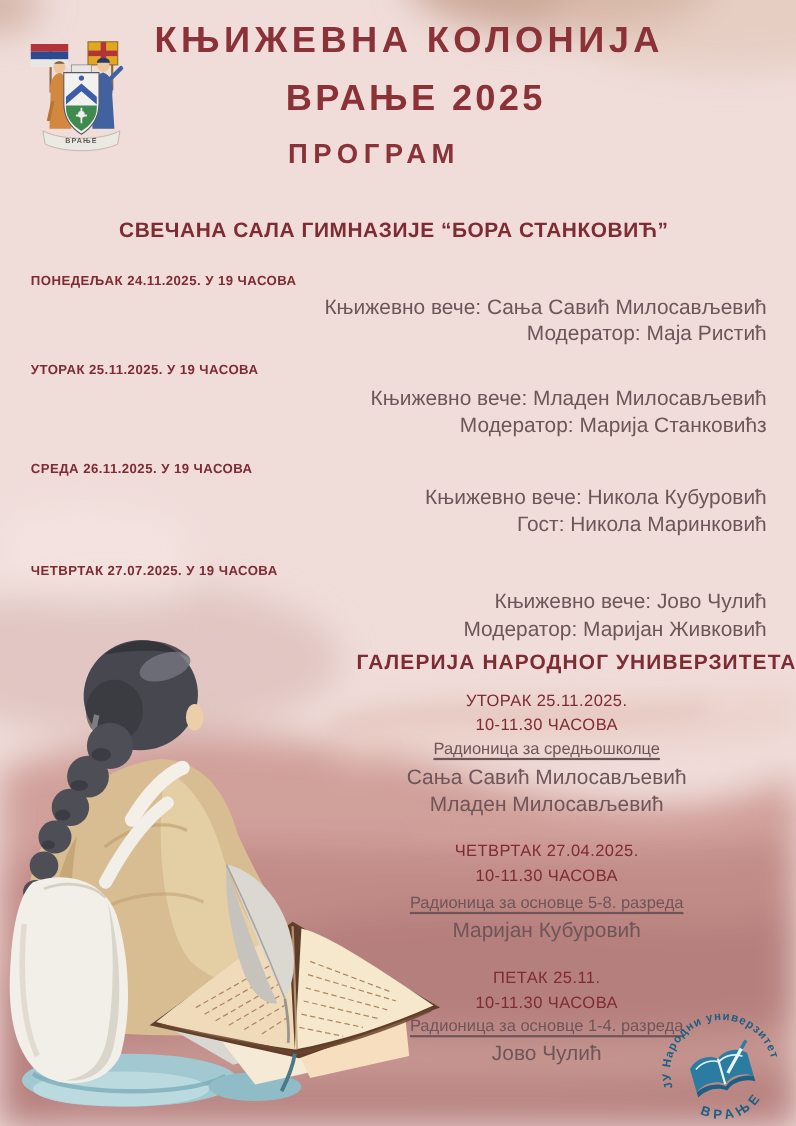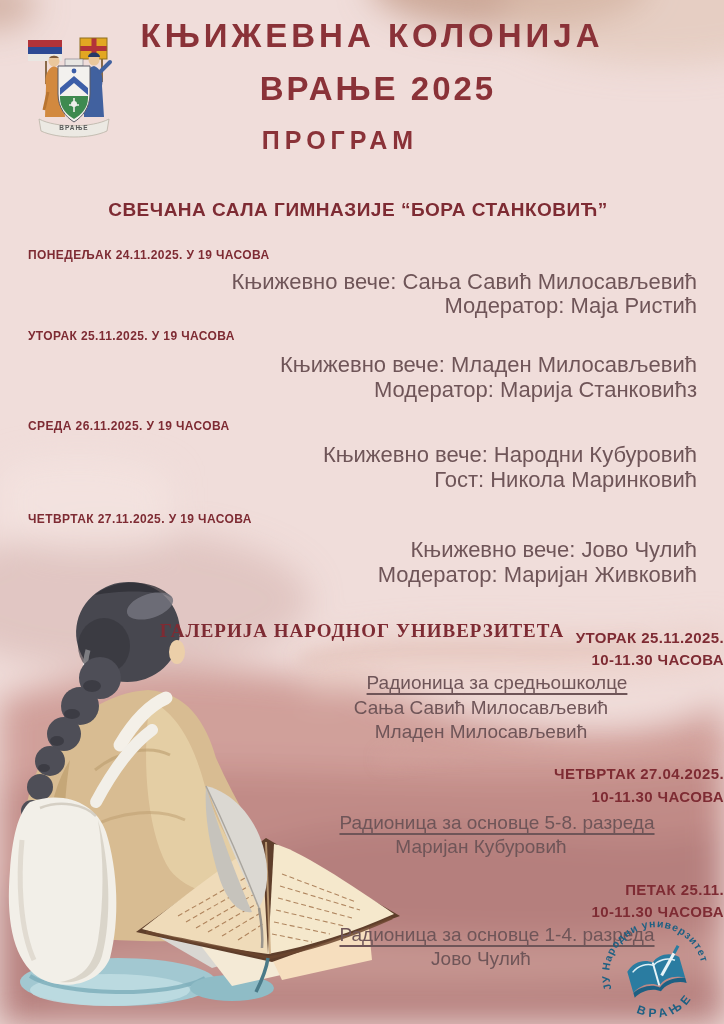--- a/index.html
+++ b/index.html
@@ -15,31 +15,31 @@
       font-size:33px;font-weight:bold;letter-spacing:4px;color:#8a3238;}
   .t2{top:70px;left:16px;width:724px;text-align:center;
       font-size:33px;font-weight:bold;letter-spacing:3px;color:#8a3238;}
   .t3{top:126px;left:-22px;width:724px;text-align:center;
       font-size:25px;font-weight:bold;letter-spacing:5px;color:#8a3238;}
   
   .venue-h{top:199px;left:-4px;width:724px;text-align:center;
       font-size:19px;font-weight:bold;letter-spacing:.5px;color:#7e2b33;}
   .day{left:28px;font-size:12px;font-weight:bold;letter-spacing:.4px;
       color:#7e2b33;line-height:1;}
-  .evline{right:27px;text-align:right;font-size:22px;line-height:1.2;
+  .evline{right:27px;text-align:right;font-size:19px;line-height:1.2;
       color:#6f5558;}
   
-  .gal-h{top:620px;left:138px;width:724px;text-align:center;
-      font-size:19px;font-weight:bold;letter-spacing:1px;color:#7e2b33;font-family:Liberation Serif, serif;}
-  .gday,.gtime{left:270px;width:454px;text-align:right;
-      font-size:15px;font-weight:bold;letter-spacing:.4px;color:#7e2b33;line-height:1;}
-  .gtitle{left:270px;width:454px;text-align:center;font-size:19px;line-height:1.2;
+  .gal-h{top:592px;left:138px;width:724px;text-align:right;
+      font-size:19px;font-weight:bold;letter-spacing:1px;color:#7e2b33;}
+  .gday,.gtime{left:270px;width:454px;text-align:center;
+      font-size:15px;font-weight:normal;letter-spacing:.4px;color:#7e2b33;line-height:1;}
+  .gtitle{left:270px;width:454px;text-align:center;font-size:15px;line-height:1.2;
       color:#6f5558;text-decoration:underline;text-underline-offset:4px;
       text-decoration-thickness:1.5px;}
-  .gname{left:254px;width:454px;text-align:center;font-size:19px;line-height:1.2;
+  .gname{left:270px;width:454px;text-align:center;font-size:19px;line-height:1.2;
       color:#6f5558;}
   .coa{position:absolute;left:24px;top:32px;z-index:3;}
   .girl{position:absolute;left:0;top:540px;z-index:1;}
   .logo{position:absolute;left:594px;top:912px;z-index:3;
       transform:rotate(-16deg);}
 </style>
 </head>
 <body>
 
 <div class="poster">
@@ -121,24 +121,24 @@
 
   <div class="layer day" style="top:249px">ПОНЕДЕЉАК 24.11.2025. У 19 ЧАСОВА</div>
   <div class="layer evline" style="top:269px">Књижевно вече: Сања Савић Милосављевић</div>
   <div class="layer evline" style="top:293px">Модератор: Маја Ристић</div>
 
   <div class="layer day" style="top:330px">УТОРАК 25.11.2025. У 19 ЧАСОВА</div>
   <div class="layer evline" style="top:377px">Модератор: Марија Станковићз</div>
   <div class="layer evline" style="top:352px">Књижевно вече: Младен Милосављевић</div>
 
   <div class="layer day" style="top:420px">СРЕДА 26.11.2025. У 19 ЧАСОВА</div>
-  <div class="layer evline" style="top:442px">Књижевно вече: Народни Кубуровић</div>
+  <div class="layer evline" style="top:442px">Књижевно вече: Никола Кубуровић</div>
   <div class="layer evline" style="top:467px">Гост: Никола Маринковић</div>
 
-  <div class="layer day" style="top:513px">ЧЕТВРТАК 27.11.2025. У 19 ЧАСОВА</div>
+  <div class="layer day" style="top:513px">ЧЕТВРТАК 27.07.2025. У 19 ЧАСОВА</div>
   <div class="layer evline" style="top:537px">Књижевно вече: Јово Чулић</div>
   <div class="layer evline" style="top:562px">Модератор: Маријан Живковић</div>
 
   <div class="layer gal-h" style="left:0">ГАЛЕРИЈА НАРОДНОГ УНИВЕРЗИТЕТА</div>
 
   <div class="layer gday" style="top:630px">УТОРАК 25.11.2025.</div>
   <div class="layer gtime" style="top:652px">10-11.30 ЧАСОВА</div>
   <div class="layer gtitle" style="top:672px">Радионица за средњошколце</div>
   <div class="layer gname" style="top:697px">Сања Савић Милосављевић</div>
   <div class="layer gname" style="top:721px">Младен Милосављевић</div>

